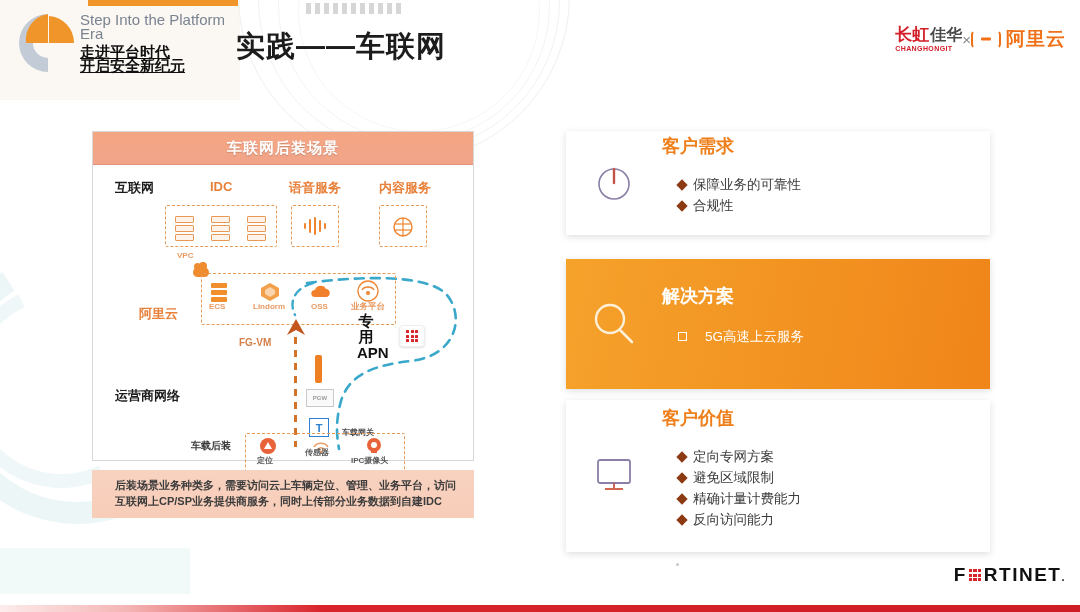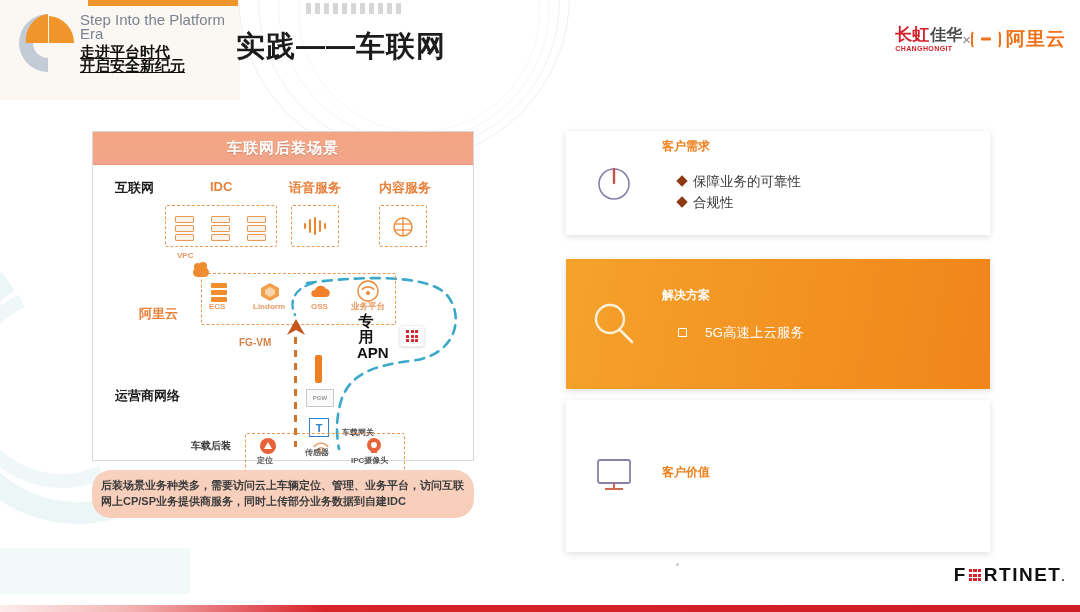--- a/index.html
+++ b/index.html
@@ -93,32 +93,32 @@
   .fgdots b{display:block;background:#d8232a;border-radius:.5px;}
 
   .apn{position:absolute;left:332px;top:298px;width:18px;font-size:15px;font-weight:bold;color:#111;
     line-height:16px;text-align:center;}
 
   .cloudico{position:absolute;width:16px;height:10px;background:#f08c30;border-radius:6px 6px 5px 5px;}
   .cloudico::before{content:"";position:absolute;left:1px;top:-4px;width:7px;height:7px;background:#f08c30;border-radius:50%;}
   .cloudico::after{content:"";position:absolute;right:2px;top:-5px;width:8px;height:8px;background:#f08c30;border-radius:50%;}
 
   .caption{position:absolute;left:92px;top:470px;width:382px;box-sizing:border-box;
-    background:linear-gradient(180deg,#f8d2c0,#f7cdb8);padding:7px 9px 9px 9px;border-radius:19px;}
+    background:linear-gradient(180deg,#f8d2c0,#f7cdb8);padding:7px 9px 9px 23px;}
   .caption p{margin:0;font-size:11px;line-height:16px;color:#3c3c3c;font-weight:bold;}
 
   
   .card{position:absolute;left:566px;width:424px;background:#fff;
     box-shadow:0 2px 7px rgba(0,0,0,.13);box-sizing:border-box;display:flex;align-items:center;}
   .card-need{top:131px;height:104px;}
   .card-sol{top:259px;height:130px;background:linear-gradient(100deg,#f5a22b,#f08519);}
   .card-val{top:400px;height:152px;}
   .card-ico{width:96px;display:flex;align-items:center;justify-content:center;flex:0 0 96px;}
   .card-body{padding-right:12px;}
-  .card-title{font-size:12px;font-weight:bold;color:#ef7f1a;margin:0 0 7px 0;}
+  .card-title{font-size:18px;font-weight:bold;color:#ef7f1a;margin:0 0 7px 0;}
   .card-sol .card-title{color:#ffffff;}
   .blist{margin:16px;padding:0;list-style:none;}
   .blist li{font-size:13.5px;color:#3b3b3b;line-height:21px;display:flex;align-items:center;gap:7px;}
   .card-sol .blist li{color:#ffffff;font-size:13.5px;line-height:25px;gap:18px;}
   .dia{width:8px;height:8px;background:#8c3a12;transform:rotate(45deg);flex:0 0 8px;}
   .sq{width:9px;height:9px;border:1.8px solid #fff;box-sizing:border-box;flex:0 0 9px;}
 
   
   .ft-logo{position:absolute;right:14px;bottom:26px;display:flex;align-items:center;}
   .ft-txt{font-size:19px;font-weight:bold;color:#111;letter-spacing:1.5px;}
@@ -369,20 +369,38 @@
   <div class="card card-val">
     <div class="card-ico">
       <svg width="46" height="44" viewBox="0 0 46 44">
         <rect x="7" y="6" width="32" height="23" rx="2" fill="none" stroke="#8b7fa8" stroke-width="1.8"></rect>
         <line x1="23" y1="29" x2="23" y2="35" stroke="#c4534a" stroke-width="1.8"></line>
         <line x1="14" y1="35" x2="32" y2="35" stroke="#d2684f" stroke-width="2"></line>
       </svg>
     </div>
     <div class="card-body">
       <p class="card-title">客户价值</p>
+      <ul class="blist">
+        <li>
+            <span class="dia"></span>
+            <span>定向专网方案</span>
+          </li>
+        <li>
+            <span class="dia"></span>
+            <span>避免区域限制</span>
+          </li>
+        <li>
+            <span class="dia"></span>
+            <span>精确计量计费能力</span>
+          </li>
+        <li>
+            <span class="dia"></span>
+            <span>反向访问能力</span>
+          </li>
+      </ul>
     </div>
   </div>
 
   <div class="ft-dot"></div>
 
   <div class="ft-logo">
     <span class="ft-txt">F<span class="ft-o">
       <i style="left:1px;top:1px"></i><i style="left:5.6px;top:1px"></i><i style="left:10.2px;top:1px"></i>
       <i style="left:1px;top:5.6px"></i><i style="left:5.6px;top:5.6px"></i><i style="left:10.2px;top:5.6px"></i>
       <i style="left:1px;top:10.2px"></i><i style="left:5.6px;top:10.2px"></i><i style="left:10.2px;top:10.2px"></i>

